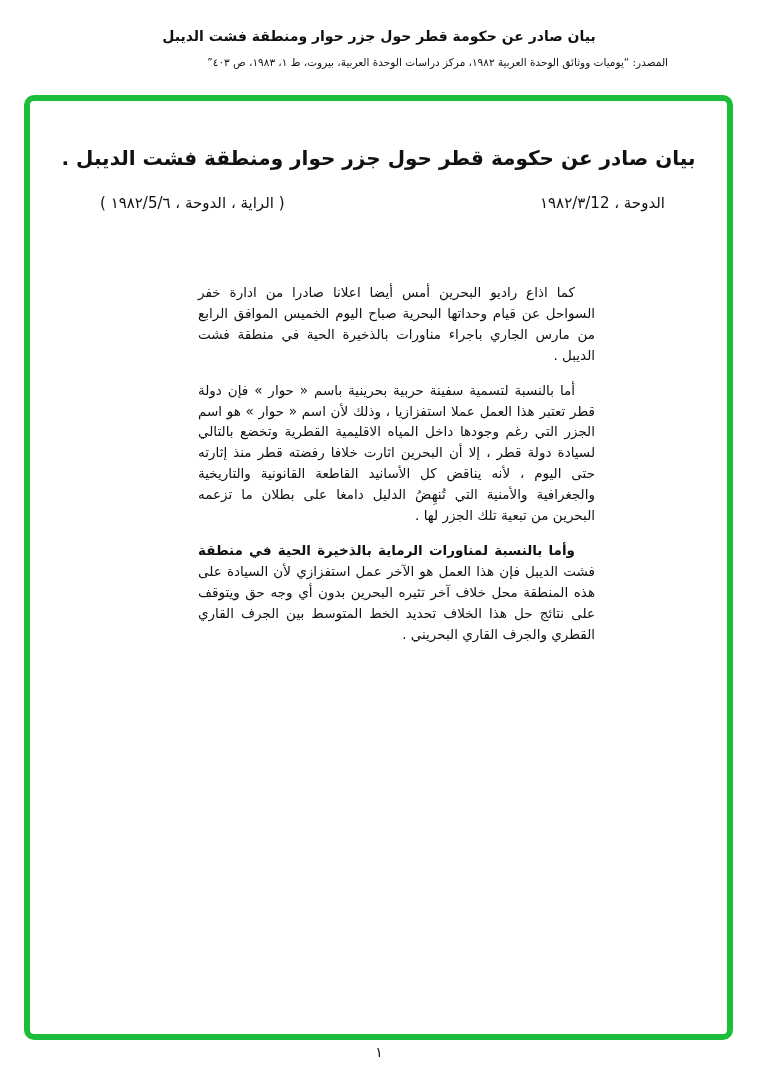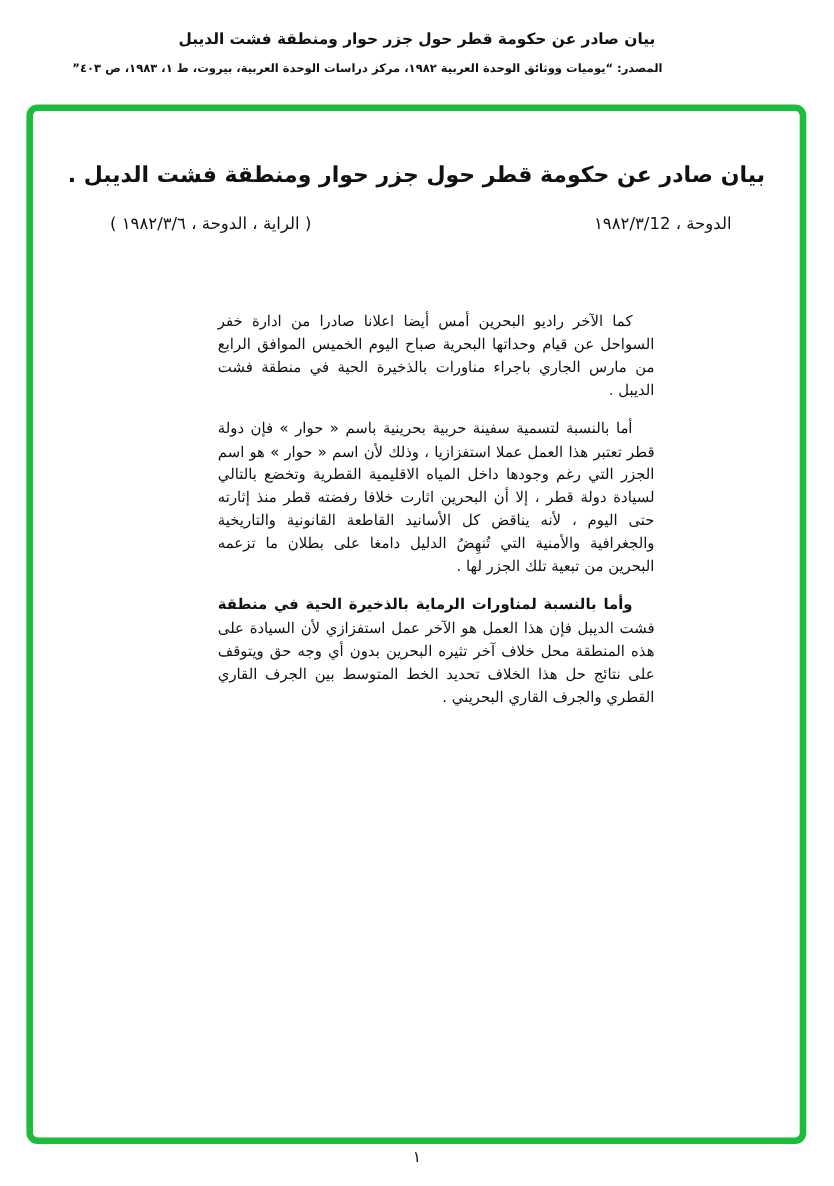--- a/index.html
+++ b/index.html
@@ -11,22 +11,22 @@
     color:#111111;
     overflow:hidden;
   }
   .hdr-title {
     position:absolute; top:26px; left:0; width:758px;
     text-align:center; direction:rtl;
     font-weight:bold; font-size:14px; line-height:20px;
   }
   .hdr-source {
     position:absolute; top:54px; left:0; width:668px;
-    text-align:center; direction:rtl;
-    font-weight:bold; font-size:10.5px; line-height:16px;
+    text-align:right; direction:rtl;
+    font-weight:normal; font-size:10.5px; line-height:16px;
   }
   .green-box {
     position:absolute; left:24px; top:95px;
     width:697px; height:933px;
     border:6px solid #1bbd3a;
     border-radius:10px;
     background:#ffffff;
   }
   .doc-title {
     margin:42px 20px 0;
@@ -61,25 +61,25 @@
 <div class="hdr-title">بيان صادر عن حكومة قطر حول جزر حوار ومنطقة فشت الديبل</div>
 
 <div class="hdr-source">المصدر:  “يوميات ووثائق الوحدة العربية ١٩٨٢، مركز دراسات الوحدة العربية، بيروت، ط ١، ١٩٨٣، ص ٤٠٣”</div>
 
 <div class="green-box" style="border-color: rgb(27, 189, 58);">
 
   <div class="doc-title">بيان صادر عن حكومة قطر حول جزر حوار ومنطقة فشت الديبل .</div>
 
   <div class="dateline">
     <span>الدوحة ، ١٩٨٢/٣/12</span>
-    <span>( الراية ، الدوحة ، ١٩٨٢/٣/٦ )</span>
+    <span>( الراية ، الدوحة ، ١٩٨٢/5/٦ )</span>
   </div>
 
   <div class="doc-body">
-    <p>كما الآخر راديو البحرين أمس أيضا اعلانا صادرا من ادارة خفر السواحل عن قيام وحداتها البحرية صباح اليوم الخميس الموافق الرابع من مارس الجاري باجراء مناورات بالذخيرة الحية في منطقة فشت الديبل .</p>
+    <p>كما اذاع راديو البحرين أمس أيضا اعلانا صادرا من ادارة خفر السواحل عن قيام وحداتها البحرية صباح اليوم الخميس الموافق الرابع من مارس الجاري باجراء مناورات بالذخيرة الحية في منطقة فشت الديبل .</p>
     <p>أما بالنسبة لتسمية سفينة حربية بحرينية باسم « حوار » فإن دولة قطر تعتبر هذا العمل عملا استفزازيا ، وذلك لأن اسم « حوار » هو اسم الجزر التي رغم وجودها داخل المياه الاقليمية القطرية وتخضع بالتالي لسيادة دولة قطر ، إلا أن البحرين اثارت خلافا رفضته قطر منذ إثارته حتى اليوم ، لأنه يناقض كل الأسانيد القاطعة القانونية والتاريخية والجغرافية والأمنية التي تُنهِضُ الدليل دامغا على بطلان ما تزعمه البحرين من تبعية تلك الجزر لها .</p>
     <p>
       <strong>وأما بالنسبة لمناورات الرماية بالذخيرة الحية في منطقة</strong><span> فشت الديبل فإن هذا العمل هو الآخر عمل استفزازي لأن السيادة على هذه المنطقة محل خلاف آخر تثيره البحرين بدون أي وجه حق ويتوقف على نتائج حل هذا الخلاف تحديد الخط المتوسط بين الجرف القاري القطري والجرف القاري البحريني .</span>
     </p>
   </div>
 
 </div>
 
 <div class="page-num">١</div>
 

